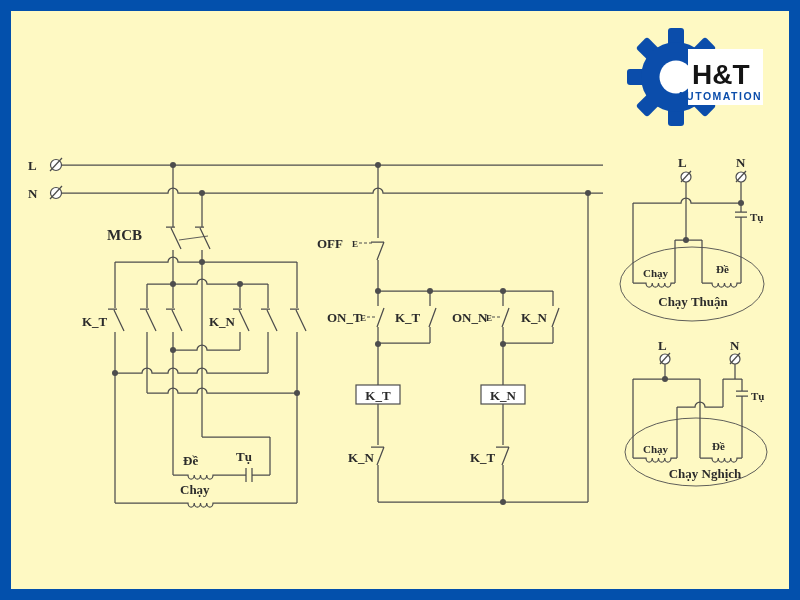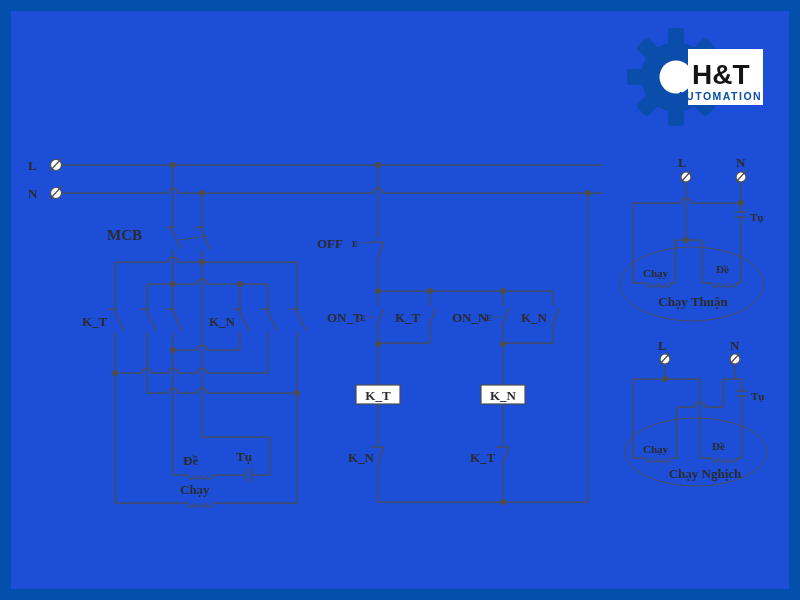--- a/index.html
+++ b/index.html
@@ -1,16 +1,16 @@
 <!DOCTYPE html>
 <html><head>
 <meta charset="utf-8">
 <style>
   html,body{margin:0;padding:0;background:#fff;}
-  .screen{position:relative;width:800px;height:600px;background:#1d4ed8;overflow:hidden;
+  .screen{position:relative;width:800px;height:600px;background:#fef9c3;overflow:hidden;
           font-family:"Liberation Serif",serif;}
   .frame{position:absolute;inset:0;border:11px solid #0350ac;pointer-events:none;z-index:5;}
   svg{position:absolute;left:0;top:0;}
   svg text{font-family:"Liberation Serif",serif;font-weight:bold;fill:#2b2b2b;}
   .wire{stroke:#4d4d4d;stroke-width:1.25;fill:none;}
   .thin{stroke:#4d4d4d;stroke-width:0.9;fill:none;}
   .dash{stroke:#4d4d4d;stroke-width:1;fill:none;stroke-dasharray:3,2;}
   .dot{fill:#4d4d4d;stroke:none;}
   .term{stroke:#4d4d4d;stroke-width:1.2;fill:#ffffff;}
   .box{stroke:#4d4d4d;stroke-width:1.2;fill:#ffffff;}

